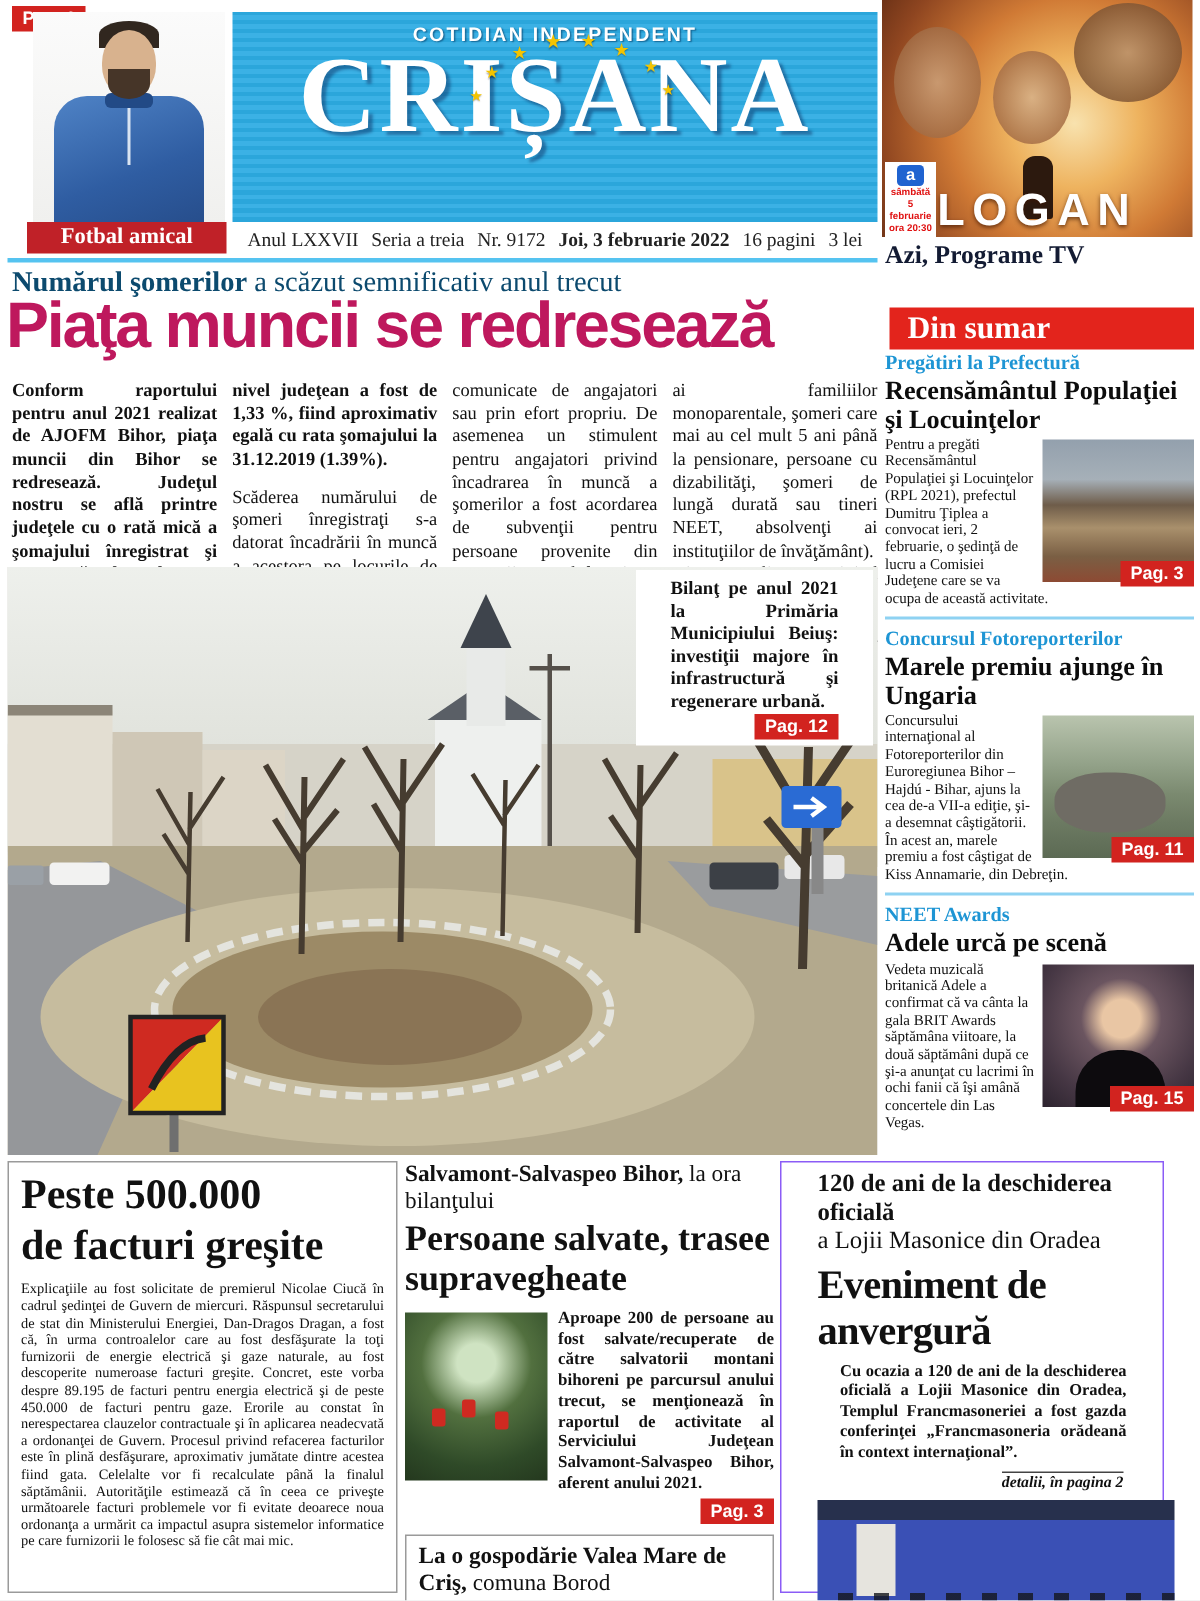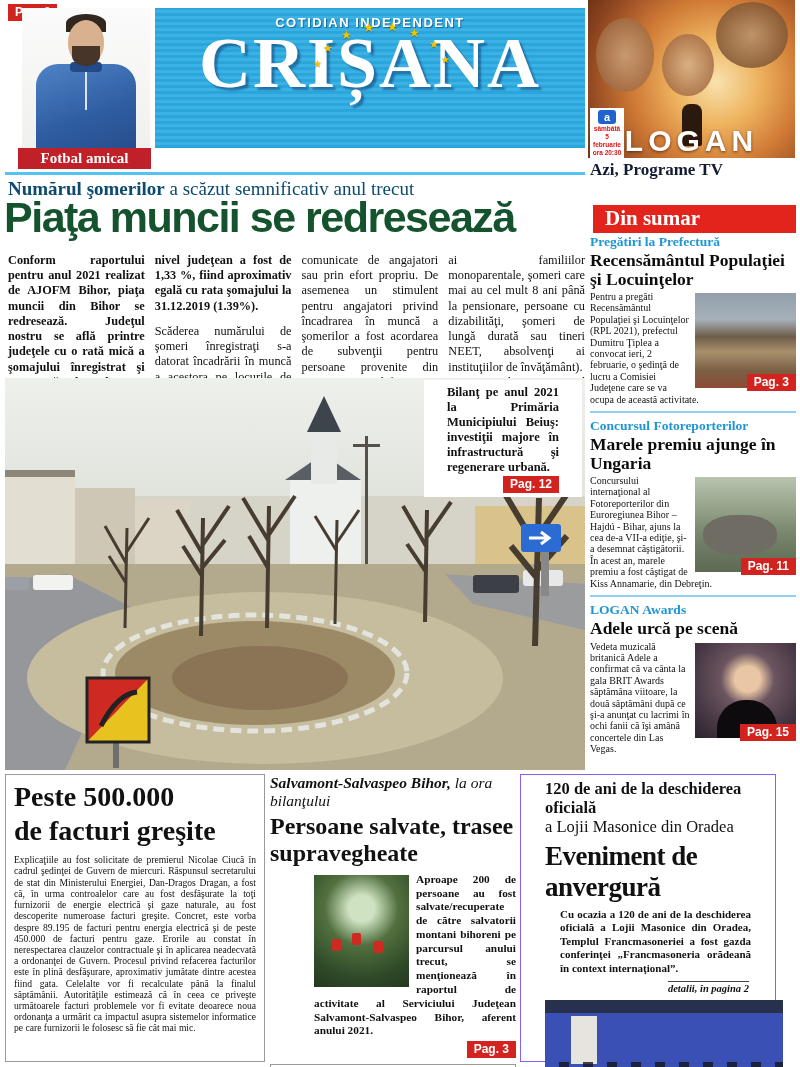--- a/index.html
+++ b/index.html
@@ -52,21 +52,21 @@
   .tv-badge { position:absolute; left:2px; top:108px; width:34px; background:#fff; padding:2px; text-align:center; }
   .tv-logo { display:block; margin:0 auto 1px; width:18px; height:14px; background:#1f63d0; color:#fff;
     border-radius:3px; font:bold 11px "Liberation Sans",sans-serif; line-height:14px; }
   .tv-badge .l { display:block; font:bold 6.5px "Liberation Sans",sans-serif; color:#e01212; line-height:8px; }
   .tv-caption { left:590px; top:160px; font:bold 17px "Liberation Serif",serif; color:#131b33; }
 
   
   .lead-kicker { left:8px; top:178px; font:19px "Liberation Serif",serif; color:#0c4a6e; }
   .lead-kicker .b { font-weight:bold; }
   .headline { left:4px; top:195px; width:582px; font:bold 43px "Liberation Sans",sans-serif;
-    letter-spacing:-1.5px; color:#14532d; line-height:1.05; }
+    letter-spacing:-1.5px; color:#be185d; line-height:1.05; }
 
   .din-sumar { left:593px; top:205px; width:203px; height:28px; background:#e3241c; color:#fff;
     font:bold 21px "Liberation Serif",serif; line-height:27px; padding-left:12px; }
 
   .cols { left:8px; top:253px; width:577px; display:flex; gap:10px;
     font-size:12.3px; line-height:1.24; text-align:justify; }
   .cols .col { flex:1; }
   .cols .b { font-weight:bold; }
   .cols p + p { margin-top:10px; }
   .continuation { display:inline-block; float:right; margin-top:6px; font:bold italic 11.5px "Liberation Serif",serif;
@@ -98,24 +98,24 @@
   .img-adele::after { content:""; position:absolute; left:22px; bottom:0; width:60px; height:38px;
     border-radius:28px 28px 0 0; background:#0d0b0e; }
 
   
   .b-left { left:5px; top:774px; width:260px; height:288px; border:1px solid #9a9a9a; padding:5px 8px; overflow:hidden; }
   .bl-title { font:bold 28px "Liberation Serif",serif; line-height:1.2; }
   .bl-lead { margin-top:7px; font-weight:bold; font-size:10.8px; line-height:1.2; text-align:justify; }
   .bl-body { margin-top:7px; font-size:9.6px; line-height:1.17; text-align:justify; }
 
   .b-mid { left:270px; top:774px; width:246px; }
-  .bm-kicker { font-size:15.5px;font-style:italic; }
+  .bm-kicker { font-size:15.5px; }
   .bm-kicker .b { font-weight:bold; }
   .bm-title { font:bold 24px "Liberation Serif",serif; line-height:1.12; margin:3px 0 6px; }
-  .bm-media { overflow:hidden;margin-left:44px; }
+  .bm-media { overflow:hidden; }
   .bm-photo { float:left; width:95px; height:112px; margin:2px 7px 2px 0;
     background:radial-gradient(circle at 50% 30%, #cfe3c2 0 14%, #52703f 40%, #2f4a28 75%, #24381e 100%); position:relative; }
   .bm-photo i { position:absolute; width:9px; height:12px; border-radius:2px; background:#cf2a21; }
   .bm-photo i:nth-child(1){left:18px;top:64px;} .bm-photo i:nth-child(2){left:38px;top:58px;} .bm-photo i:nth-child(3){left:60px;top:66px;}
   .bm-body { font-weight:bold; font-size:11.3px; line-height:1.22; text-align:justify; }
   .bm-tag { text-align:right; margin-top:1px; }
   .fire-box { position:relative; margin-top:7px; border:1px solid #9a9a9a; padding:5px 8px 16px; }
   .fb-kicker { font-size:15.5px; line-height:1.15; }
   .fb-kicker .b { font-weight:bold; }
 
@@ -155,20 +155,28 @@
     <div class="mast-title">CRIȘANA</div>
     <span class="star" style="left:168px;top:34px;font-size:11px">★</span>
     <span class="star" style="left:186px;top:20px;font-size:12px">★</span>
     <span class="star" style="left:208px;top:12px;font-size:13px">★</span>
     <span class="star" style="left:232px;top:12px;font-size:12px">★</span>
     <span class="star" style="left:254px;top:18px;font-size:12px">★</span>
     <span class="star" style="left:274px;top:30px;font-size:11px">★</span>
     <span class="star" style="left:158px;top:50px;font-size:10px">★</span>
     <span class="star" style="left:286px;top:46px;font-size:10px">★</span>
   </div>
+  <div class="abs info-strip">
+    <span>Anul LXXVII</span>
+    <span>Seria a treia</span>
+    <span>Nr. 9172</span>
+    <span class="b">Joi, 3 februarie 2022</span>
+    <span>16 pagini</span>
+    <span>3 lei</span>
+  </div>
   <div class="abs cyan-rule"></div>
 
   <div class="abs poster">
     <div class="face1"></div>
     <div class="face2"></div>
     <div class="face3"></div>
     <div class="silhouette"></div>
     <div class="poster-title">LOGAN</div>
     <div class="tv-badge">
       <span class="tv-logo">a</span>
@@ -187,21 +195,21 @@
   <div class="abs din-sumar">Din sumar</div>
 
   <div class="abs cols">
     <div class="col b">Conform raportului pentru anul 2021 realizat de AJOFM Bihor, piaţa muncii din Bihor se redresează. Judeţul nostru se află printre judeţele cu o rată mică a şomajului înregistrat şi un număr de redus. La sfârşitul lunii decembrie 2021, rata şomajului înregistrat la</div>
     <div class="col">
       <p class="b">nivel judeţean a fost de 1,33 %, fiind aproximativ egală cu rata şomajului la 31.12.2019 (1.39%).</p>
       <p>Scăderea numărului de şomeri înregistraţi s-a datorat încadrării în muncă a acestora pe locurile de muncă vacante</p>
     </div>
     <div class="col">comunicate de angajatori sau prin efort propriu. De asemenea un stimulent pentru angajatori privind încadrarea în muncă a şomerilor a fost acordarea de subvenţii pentru persoane provenite din categorii defavorizate (persoane cu vârsta de peste 45 ani, şomeri unici susţinători</div>
     <div class="col">
-      <p>ai familiilor monoparentale, şomeri care mai au cel mult 8 ani până la pensionare, persoane cu dizabilităţi, şomeri de lungă durată sau tineri NEET, absolvenţi ai instituţiilor de învăţământ).</p>
+      <p>ai familiilor monoparentale, şomeri care mai au cel mult 5 ani până la pensionare, persoane cu dizabilităţi, şomeri de lungă durată sau tineri NEET, absolvenţi ai instituţiilor de învăţământ).</p>
       <p style="margin-top:0">Din analiza privind numărul şomerilor care primesc...</p>
       <span class="continuation">continuare în pagina 3</span>
     </div>
   </div>
 
   <div class="abs hero">
     <svg width="580" height="392" viewBox="0 0 580 392">
       <defs>
         <linearGradient id="sky" x1="0" y1="0" x2="0" y2="1">
           <stop offset="0" stop-color="#eef0ec"></stop>
@@ -275,21 +283,21 @@
       <div class="s-photowrap">
         <div class="s-img img-hippo"></div>
         <span class="pag-badge">Pag. 11</span>
       </div>
       <p class="s-body">Concursului internaţional al Fotoreporterilor din Euroregiunea Bihor – Hajdú - Bihar, ajuns la cea de-a VII-a ediţie, şi-a desemnat câştigătorii. În acest an, marele premiu a fost câştigat de Kiss Annamarie, din Debreţin.</p>
     </div>
 
     <hr class="s-sep">
 
     <div class="s-item">
-      <div class="s-kicker">LOGAN Awards</div>
+      <div class="s-kicker">NEET Awards</div>
       <div class="s-title">Adele urcă pe scenă</div>
       <div class="s-photowrap">
         <div class="s-img img-adele"></div>
         <span class="pag-badge">Pag. 15</span>
       </div>
       <p class="s-body">Vedeta muzicală britanică Adele a confirmat că va cânta la gala BRIT Awards săptămâna viitoare, la două săptămâni după ce şi-a anunţat cu lacrimi în ochi fanii că îşi amână concertele din Las Vegas.</p>
     </div>
 
   </div>
 

